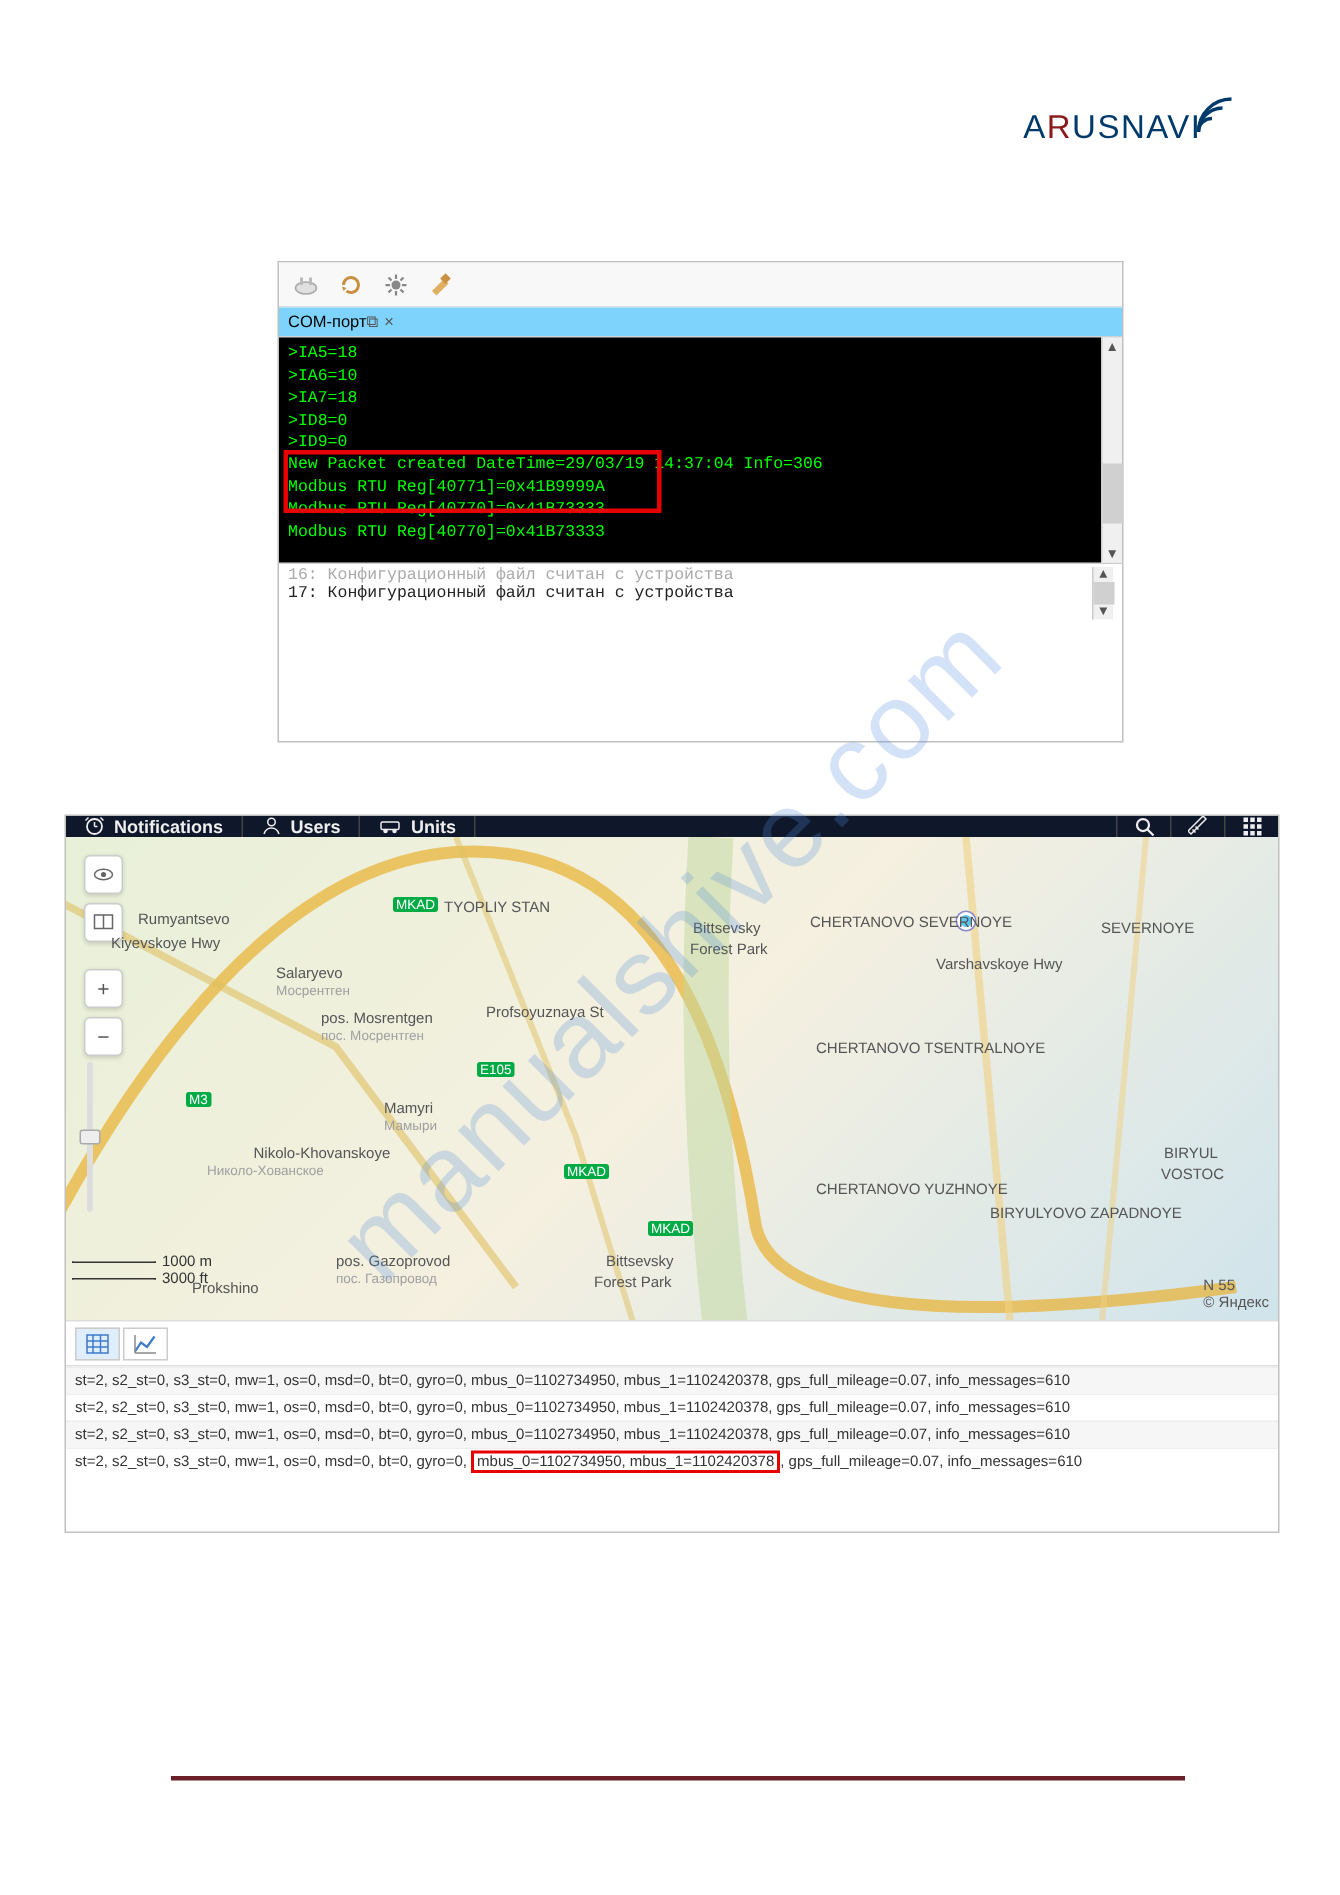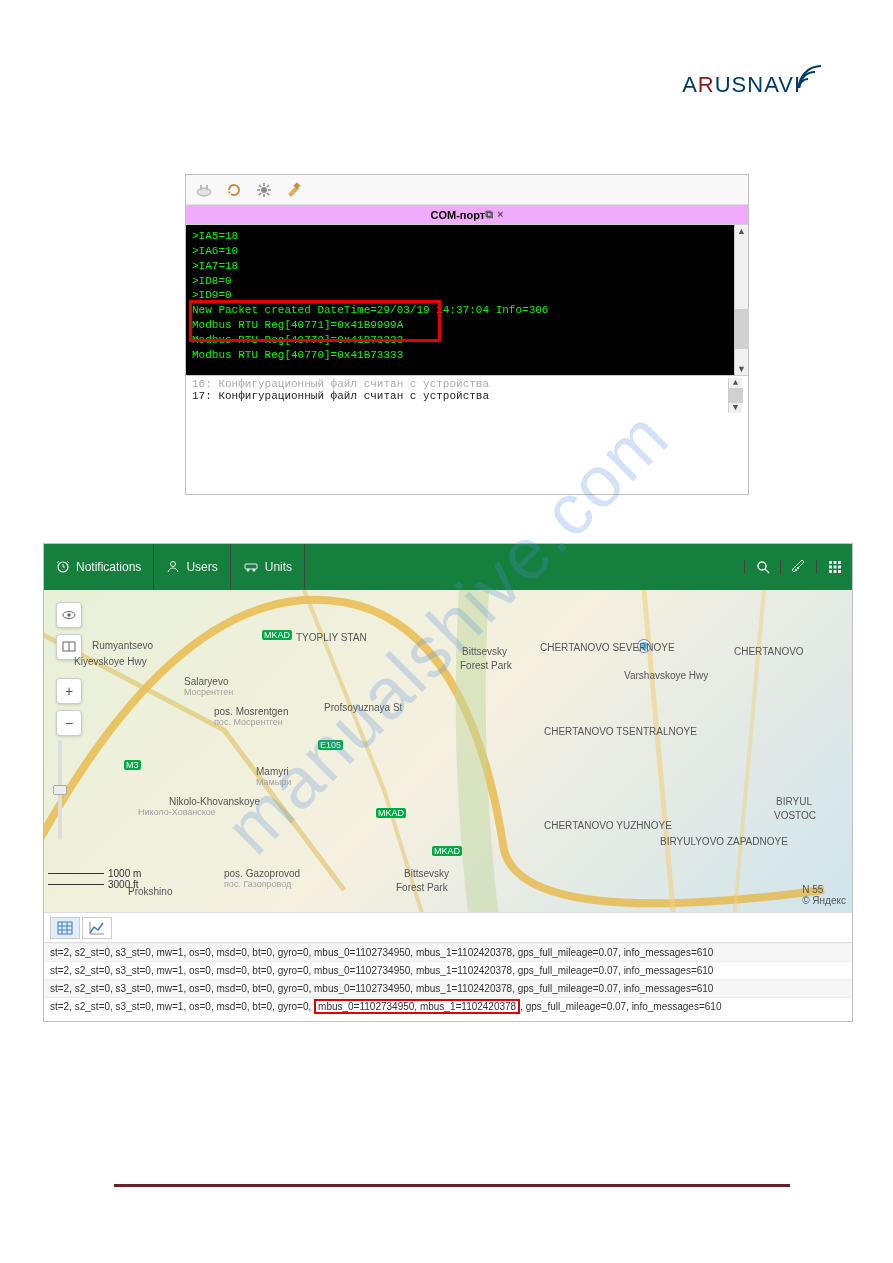--- a/index.html
+++ b/index.html
@@ -16,37 +16,37 @@
   .app-window { position: absolute; left: 185px; top: 174px; width: 564px; height: 321px; border: 1px solid #c0c0c0; background: #fff; font-family: "Segoe UI", Tahoma, sans-serif; font-size: 12px; }
   .titlebar { display: flex; align-items: center; height: 26px; padding: 0 6px; border-bottom: 1px solid #d0d0d0; }
   .titlebar .wrench-icon { width: 14px; height: 14px; margin-right: 6px; }
   .titlebar-text { font-size: 12px; color: #222; }
   .menubar { display: flex; gap: 14px; padding: 4px 8px; border-bottom: 1px solid #e0e0e0; font-size: 12px; color: #222; }
   .menubar span { cursor: default; }
   .toolbar { display: flex; gap: 6px; padding: 4px 6px; height: 30px; align-items: center; border-bottom: 1px solid #e0e0e0; background:#f8f8f8; }
   .toolbar .tool { width: 24px; height: 22px; border: 1px solid transparent; display:flex; align-items:center; justify-content:center; }
   .toolbar .tool svg { width: 18px; height: 18px; }
 
-  .com-panel-header { display: flex; justify-content: center; align-items: center; height: 20px; padding: 0 6px; background: #f0abfc; border-bottom: 1px solid #d0d0d0; font-size: 11px; font-weight: bold; }
+  .com-panel-header { display: flex; justify-content: flex-start; align-items: center; height: 20px; padding: 0 6px; background: #7dd3fc; border-bottom: 1px solid #d0d0d0; font-size: 11px; }
   .com-panel-header .controls { display:flex; gap:4px; color:#555; }
 
   .terminal { background: #000; color: #0f0; font-family: "Courier New", monospace; font-size: 11px; padding: 4px 6px; line-height: 1.35; position: relative; height: 150px; }
   .terminal .red-box { border: 3px solid #e60000; position: absolute; left: 3px; top: 75px; width: 252px; height: 42px; }
   .terminal-wrap { display:flex; }
   .terminal-scroll { width:14px; background:#f0f0f0; display:flex; flex-direction:column; justify-content:space-between; align-items:center; border-left:1px solid #ccc;}
   .terminal-scroll .thumb { width:14px; height:40px; background:#d0d0d0; margin-top:auto; margin-bottom:14px;}
   .terminal-scroll .arrow { font-size:9px; color:#555; padding:1px 0;}
 
   .log-pane { background: #fff; color: #222; font-family: "Courier New", monospace; font-size: 11px; padding: 2px 6px; border-top: 1px solid #ccc; height:40px; overflow:hidden; display:flex;}
   .log-pane .content{ flex:1; }
   .log-pane .scroll { width:14px; background:#f0f0f0; display:flex; flex-direction:column; justify-content:space-between; align-items:center; border-left:1px solid #ccc; font-size:9px; color:#555;}
   .log-pane .scroll .thumb{height:18px;width:14px;background:#d0d0d0;}
 
   .map-panel { position: absolute; left: 43px; top: 543px; width: 810px; height: 479px; border: 1px solid #c0c0c0; background: #fff; }
-  .top-nav { height: 46px; background: #15803d; display: flex; align-items: center; color: #eee; font-size: 12px; }
+  .top-nav { height: 14px; background: #0f172a; display: flex; align-items: center; color: #eee; font-size: 12px; font-weight: bold; }
   .top-nav .nav-item { display: flex; align-items: center; gap: 6px; padding: 0 12px; height: 100%; border-right: 1px solid #444; }
   .top-nav .nav-item:last-child { border-right: none; }
   .top-nav .nav-icons { margin-left: auto; display: flex; }
   .top-nav .nav-icons .ic { width:36px; height:100%; display:flex; align-items:center; justify-content:center; border-left:1px solid #444; }
 
   .map-area { position: relative; height: 322px; background: linear-gradient(135deg,#e8f0d8 0%, #f5f0e0 50%, #d0e4ec 100%); overflow: hidden; }
   .map-place { position: absolute; font-size: 10px; color: #555; white-space: nowrap; }
   .map-place.sub { font-size: 9px; color: #a0a0a0; }
   .map-marker { position: absolute; width: 12px; height: 12px; border-radius: 50%; background: #5dc6f0; border: 2px solid #fff; box-shadow: 0 0 0 1px #88c; }
   .road-label { position:absolute; background:#0a4; color:#fff; font-size:9px; padding:0 2px; border-radius:2px; }
@@ -281,21 +281,21 @@
         <div class="map-place" style="left: 252px; top: 42px;">TYOPLIY STAN</div>
         <div class="map-place" style="left: 280px; top: 112px;">Profsoyuznaya St</div>
         <div class="map-place" style="left: 418px; top: 56px;">Bittsevsky</div>
         <div class="map-place" style="left: 416px; top: 70px;">Forest Park</div>
         <div class="map-place" style="left: 360px; top: 278px;">Bittsevsky</div>
         <div class="map-place" style="left: 352px; top: 292px;">Forest Park</div>
         <div class="map-place" style="left: 496px; top: 52px;">CHERTANOVO SEVERNOYE</div>
         <div class="map-place" style="left: 500px; top: 136px;">CHERTANOVO TSENTRALNOYE</div>
         <div class="map-place" style="left: 500px; top: 230px;">CHERTANOVO YUZHNOYE</div>
         <div class="map-place" style="left: 580px; top: 80px;">Varshavskoye Hwy</div>
-        <div class="map-place" style="left: 690px; top: 56px;">CHERTANOVO</div>
+        <div class="map-place" style="left: 690px; top: 56px;">SEVERNOYE</div>
         <div class="map-place" style="left: 616px; top: 246px;">BIRYULYOVO ZAPADNOYE</div>
         <div class="map-place" style="left: 732px; top: 206px;">BIRYUL</div>
         <div class="map-place" style="left: 730px; top: 220px;">VOSTOC</div>
       </div>
     <div id="roads-host">
         <div class="road-label" style="left: 218px; top: 40px;">MKAD</div>
         <div class="road-label" style="left: 80px; top: 170px;">M3</div>
         <div class="road-label" style="left: 274px; top: 150px;">E105</div>
         <div class="road-label" style="left: 332px; top: 218px;">MKAD</div>
         <div class="road-label" style="left: 388px; top: 256px;">MKAD</div>

